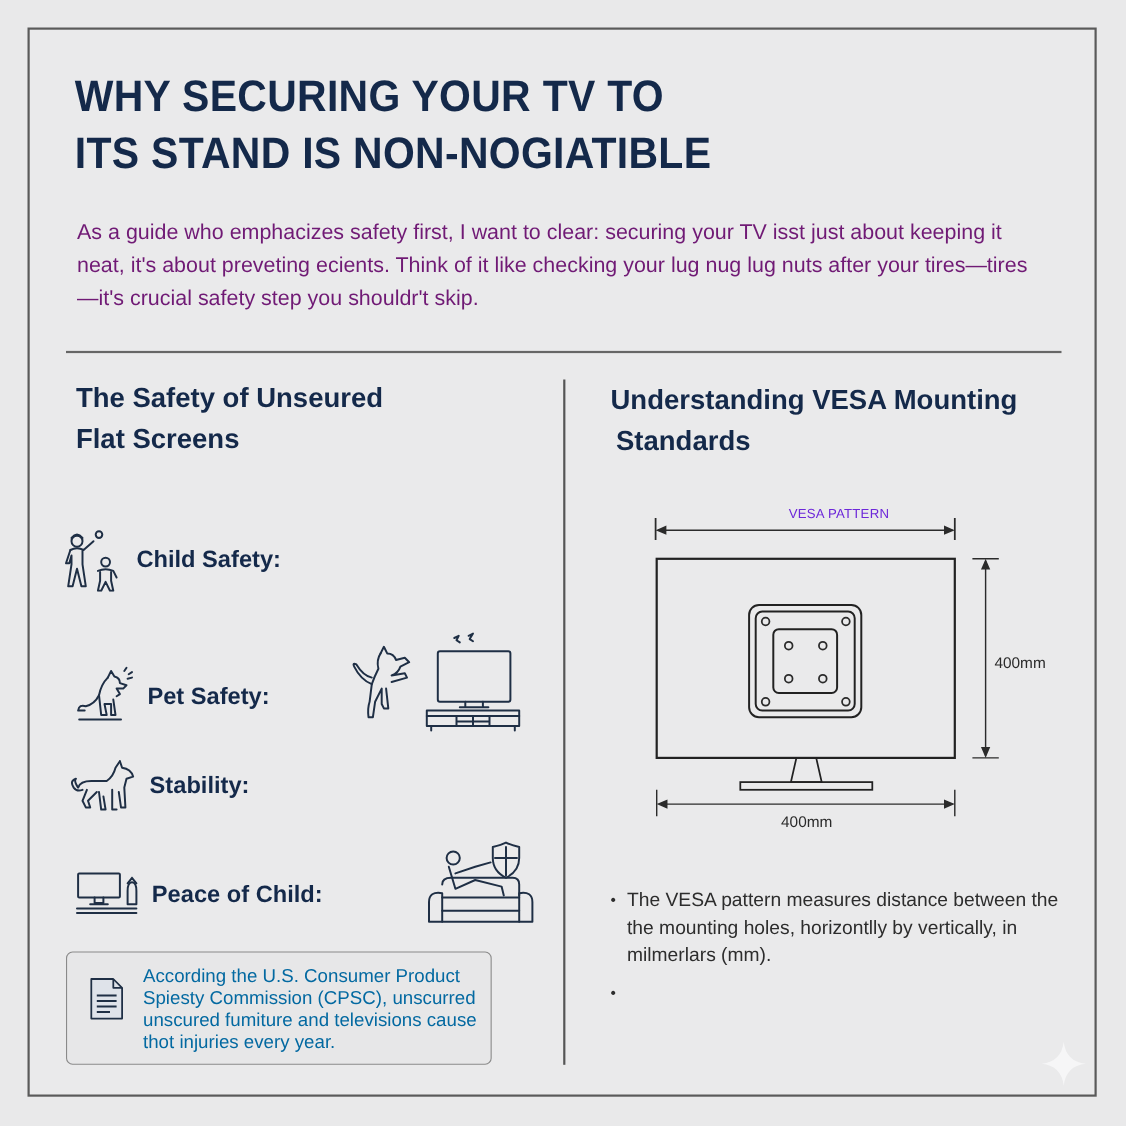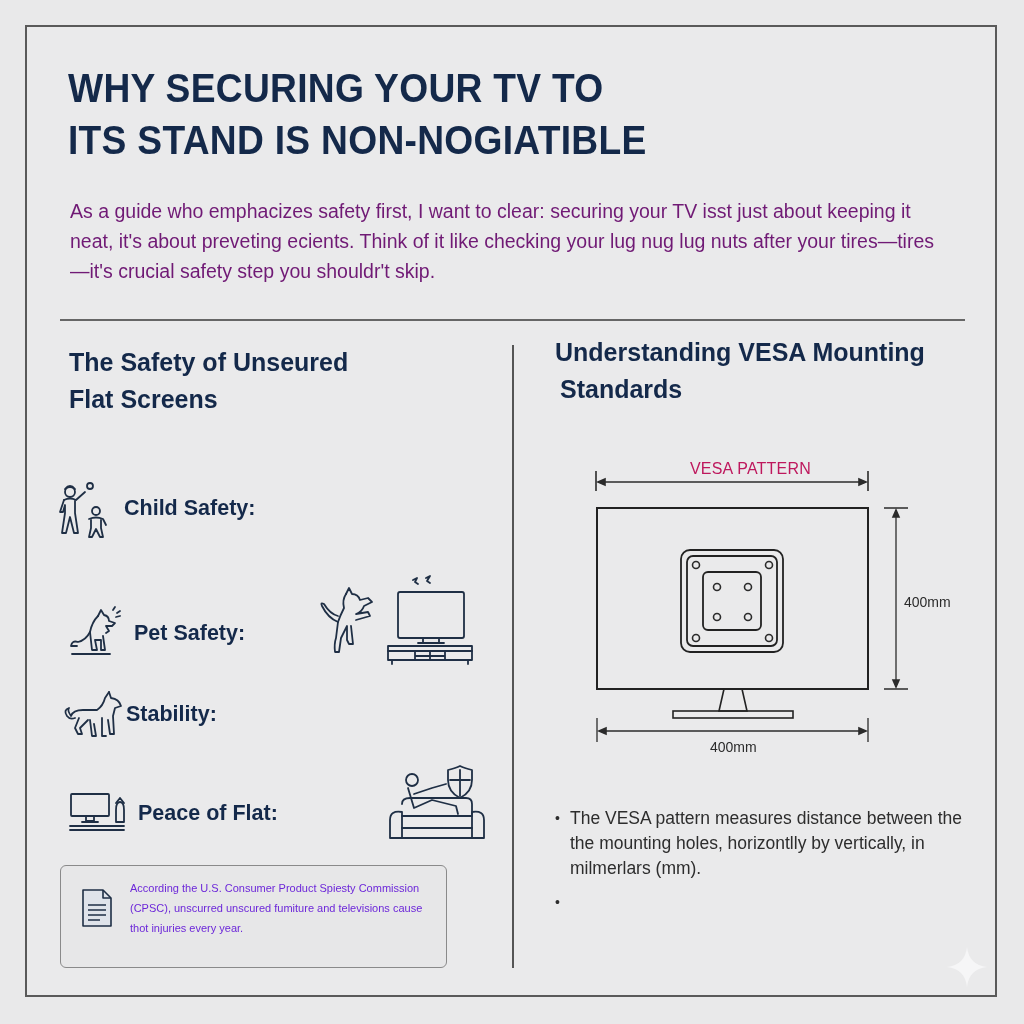--- a/index.html
+++ b/index.html
@@ -36,45 +36,45 @@
     }
     .vr {
       position: absolute; left: 512px; top: 345px; width: 2px; height: 623px;
       background: #555;
     }
     .section-title {
       position: absolute; font-weight: 700; font-size: 25px; line-height: 37px;
       color: #14294a; margin: 0;
     }
     .left-title { left: 69px; top: 344px; width: 400px; }
-    .right-title { left: 555px; top: 334px; width: 420px; }
+    .right-title { left: 555px; top: 346px; width: 420px; }
     .item {
       position: absolute; display: flex; align-items: center;
     }
     .item .label {
       font-weight: 700; font-size: 21.5px; color: #14294a;
     }
     .icon svg { display: block; }
     .illus { position: absolute; }
     .illus svg { display: block; }
 
     .note {
       position: absolute; left: 60px; top: 865px; width: 387px; height: 103px;
       border: 1.5px solid #8a8a8a; border-radius: 6px; box-sizing: border-box;
       background: #e7e7e8;
     }
     .note .doc-icon { position: absolute; left: 20px; top: 22px; }
     .note .note-text {
       position: absolute; left: 69px; top: 12px; width: 310px;
-      font-size: 11px; line-height: 20px; color: #6d28d9;
+      font-size: 17px; line-height: 20px; color: #0369a1;
     }
 
     .diagram { position: absolute; left: 560px; top: 455px; }
     .vesa-label {
-      position: absolute; left: 690px; top: 460px; font-size: 16px; color: #be185d;
+      position: absolute; left: 717px; top: 460px; font-size: 12px; color: #6d28d9;
       letter-spacing: 0.2px;
     }
     .dim-right {
       position: absolute; left: 904px; top: 594px; font-size: 14px; color: #2b2b2b;
     }
     .dim-bottom {
       position: absolute; left: 710px; top: 739px; font-size: 14px; color: #2b2b2b;
     }
 
     .bullets {
@@ -142,35 +142,35 @@
 <div class="item" style="left:64px; top:688px;">
   <span class="icon">
     <svg width="62" height="52" viewBox="0 0 62 52" fill="none" stroke="#1f2f45" stroke-width="1.8" stroke-linejoin="round" stroke-linecap="round">
       <path d="M45 4 l2 6 q8 1 10 8 l-6 2 l-2 8 l1 18 h-4 l-2 -14"></path>
       <path d="M45 4 l-4 6 q-2 8 -8 12 h-14 q-10 0 -12 6 q-4 -6 -2 -8 q-6 2 -2 8 q3 4 8 2"></path>
       <path d="M15 30 l-4 10 l3 6 h4 l-2 -6 l8 -8"></path>
       <path d="M26 32 l2 16 h4 l-2 -12"></path>
       <path d="M38 30 l0 18 h4"></path>
     </svg>
   </span>
-  <span class="label" style="">Stability:</span>
+  <span class="label" style="margin-left:10px;">Stability:</span>
 </div>
 
 <div class="item" style="left:68px; top:790px;">
   <span class="icon">
     <svg width="60" height="46" viewBox="0 0 60 46" fill="none" stroke="#1f2f45" stroke-width="1.8" stroke-linejoin="round" stroke-linecap="round">
       <rect x="3" y="4" width="38" height="22" rx="1"></rect>
       <path d="M18 26 v5 h8 v-5"></path>
       <path d="M14 32 h16"></path>
       <path d="M2 36 h54 M2 40 h54"></path>
       <path d="M48 20 q0 -8 4 -8 q4 0 4 8 v12 h-8 z"></path>
       <path d="M52 8 l-4 5 M52 8 l4 5"></path>
     </svg>
   </span>
-  <span class="label" style="margin-left:10px;">Peace of Flat:</span>
+  <span class="label" style="margin-left:10px;">Peace of Child:</span>
 </div>
 
 <div class="illus" style="left:318px; top:572px;">
   <svg width="160" height="96" viewBox="0 0 160 96" fill="none" stroke="#1f2f45" stroke-width="1.8" stroke-linejoin="round" stroke-linecap="round">
 
     <path d="M28 22 l3 -6 l3 6 q6 0 8 6 l8 -2 l4 4 l-8 4 q-2 6 -8 8 l12 -2 l2 4 l-14 4"></path>
     <path d="M28 22 q-4 6 -2 14 q-4 8 -6 14 l-2 16 q-2 6 -1 14 h4 l2 -14 l6 -12 l0 14 l2 4 h4 l-2 -18"></path>
     <path d="M20 50 q-10 -4 -16 -16 q-2 -4 2 -2 q6 10 14 12"></path>
 
     <rect x="80" y="20" width="66" height="46" rx="2"></rect>

